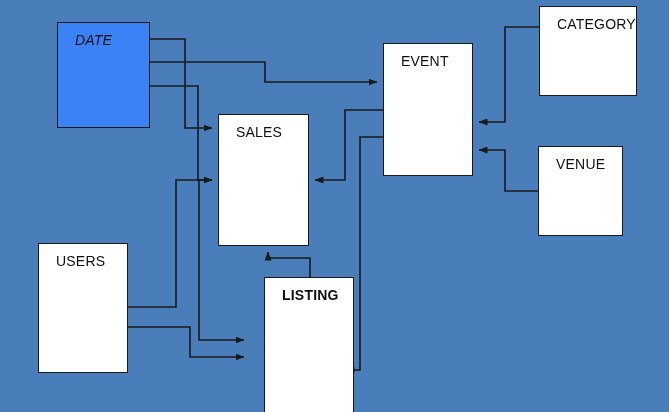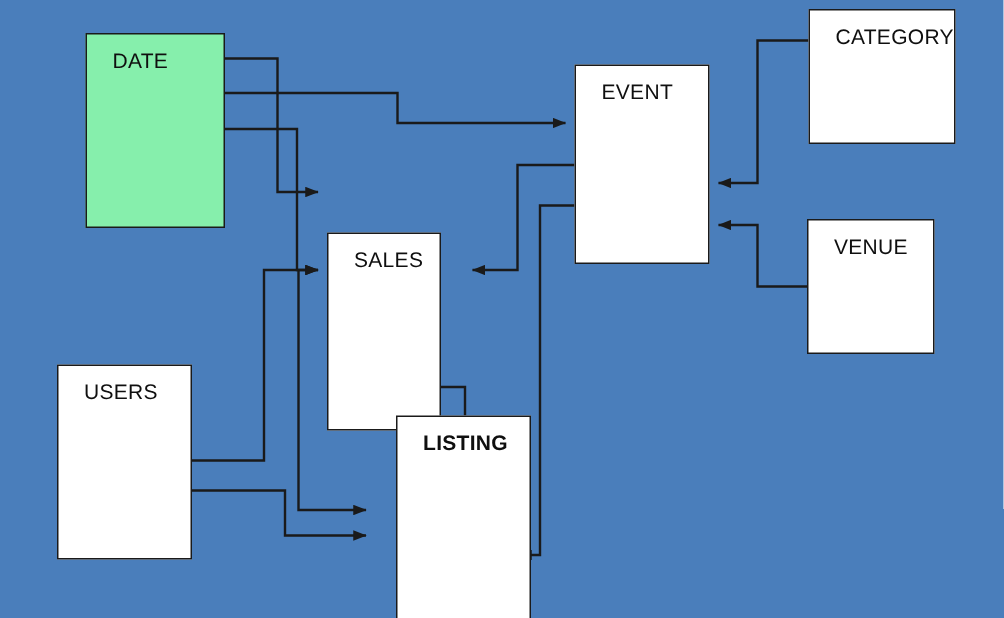--- a/index.html
+++ b/index.html
@@ -61,25 +61,25 @@
         <polyline points="128,327 190,327 190,357 244,357" marker-end="url(#arrowhead)"></polyline>
         <polyline points="383,110 345,110 345,180 315,180" marker-end="url(#arrowhead)"></polyline>
         <polyline points="383,137 360,137 360,370 346,370" marker-end="url(#arrowhead)"></polyline>
         <polyline points="310,277 310,258 268,258 268,252" marker-end="url(#arrowhead)"></polyline>
         <polyline points="539,27 505,27 505,122 479,122" marker-end="url(#arrowhead)"></polyline>
         <polyline points="538,191 505,191 505,150 479,150" marker-end="url(#arrowhead)"></polyline>
         <polyline points="199,180 199,340 244,340" marker-end="url(#arrowhead)"></polyline>
       </g>
   </svg>
 
-  <div class="entity-box" style="left: 57px; top: 22px; width: 93px; height: 130px; background: #86efac; border-color: rgb(26, 26, 26);">
+  <div class="entity-box" style="left: 57px; top: 22px; width: 93px; height: 106px; background: #3b82f6; border-color: rgb(26, 26, 26); font-style: italic;">
     <span class="entity-label">DATE</span>
   </div>
 
-  <div class="entity-box" style="left: 218px; top: 114px; width: 76px; height: 132px; background: rgb(255, 255, 255); border-color: rgb(26, 26, 26); margin-top: 41px;">
+  <div class="entity-box" style="left: 218px; top: 114px; width: 91px; height: 132px; background: rgb(255, 255, 255); border-color: rgb(26, 26, 26);">
     <span class="entity-label">SALES</span>
   </div>
 
   <div class="entity-box" style="left: 539px; top: 6px; width: 98px; height: 90px; background: rgb(255, 255, 255); border-color: rgb(26, 26, 26);">
     <span class="entity-label">CATEGORY</span>
   </div>
 
   <div class="entity-box" style="left: 383px; top: 43px; width: 90px; height: 133px; background: rgb(255, 255, 255); border-color: rgb(26, 26, 26);">
     <span class="entity-label">EVENT</span>
   </div>

